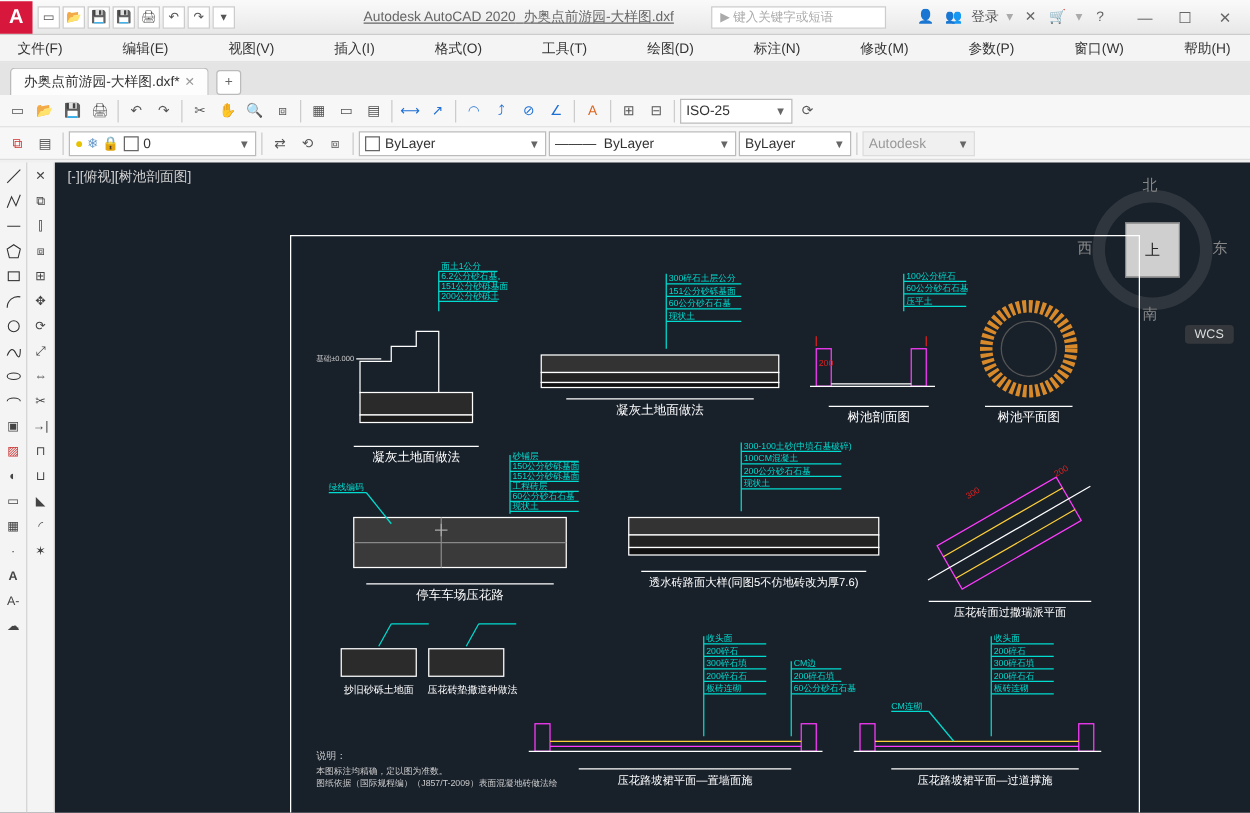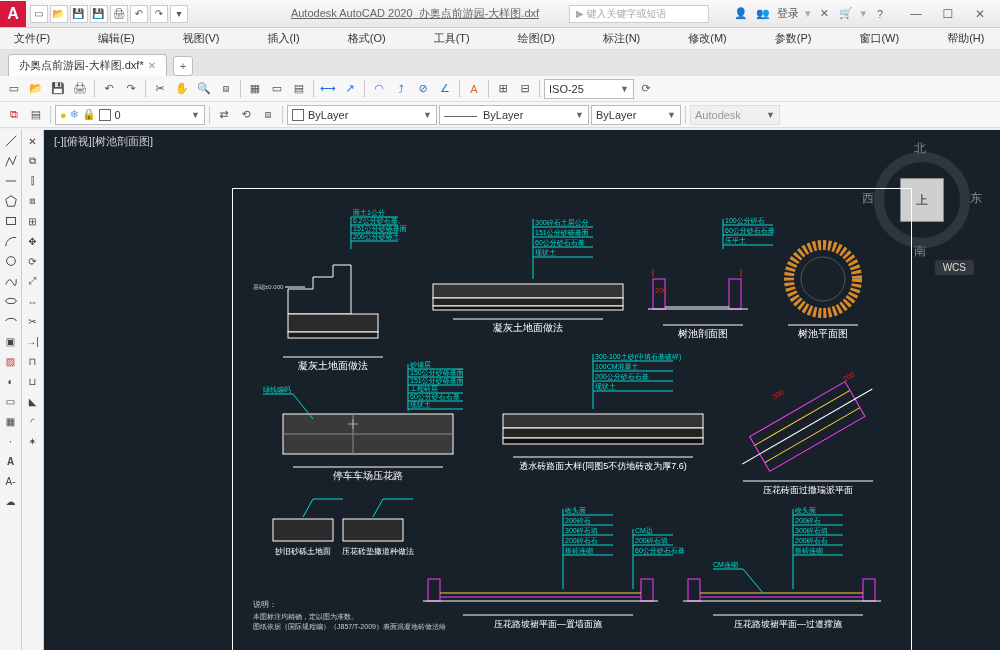--- a/index.html
+++ b/index.html
@@ -125,21 +125,21 @@
   }
   .vc-ring{position:absolute;top:12px;left:12px;width:96px;height:96px;
     border:10px solid rgba(120,120,120,0.25);border-radius:50%;}
   .vc-cube{position:absolute;top:38px;left:38px;width:44px;height:44px;
     background:#cfcfcf;color:#222;display:flex;align-items:center;justify-content:center;
     font-size:12px;border:1px solid #888;}
   .vc-n{position:absolute;top:0;left:52px;font-size:12px;}
   .vc-s{position:absolute;bottom:0;left:52px;font-size:12px;}
   .vc-w{position:absolute;top:50px;left:0;font-size:12px;}
   .vc-e{position:absolute;top:50px;right:0;font-size:12px;}
-  .wcs{position:absolute;top:130px;right:26px;background:rgba(80,80,80,0.5);
+  .wcs{position:absolute;top:130px;right:13px;background:rgba(80,80,80,0.5);
     color:#ddd;padding:2px 8px;font-size:10px;border-radius:3px;}
 </style>
 </head>
 <body>
 
 <div class="titlebar">
   <div class="app-logo">A</div>
   <div class="qat">
     <div class="qbtn">▭</div>
     <div class="qbtn">📂</div>

